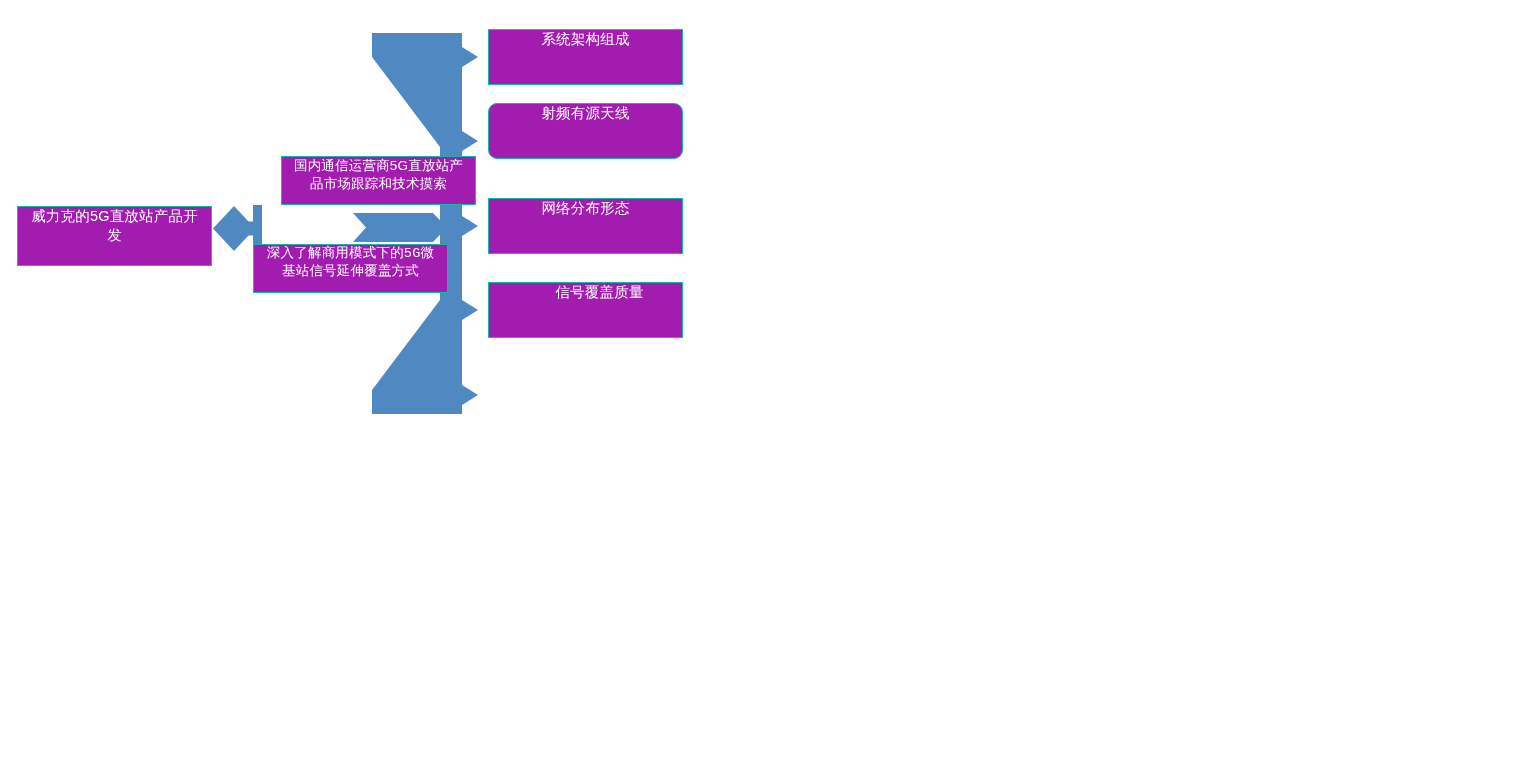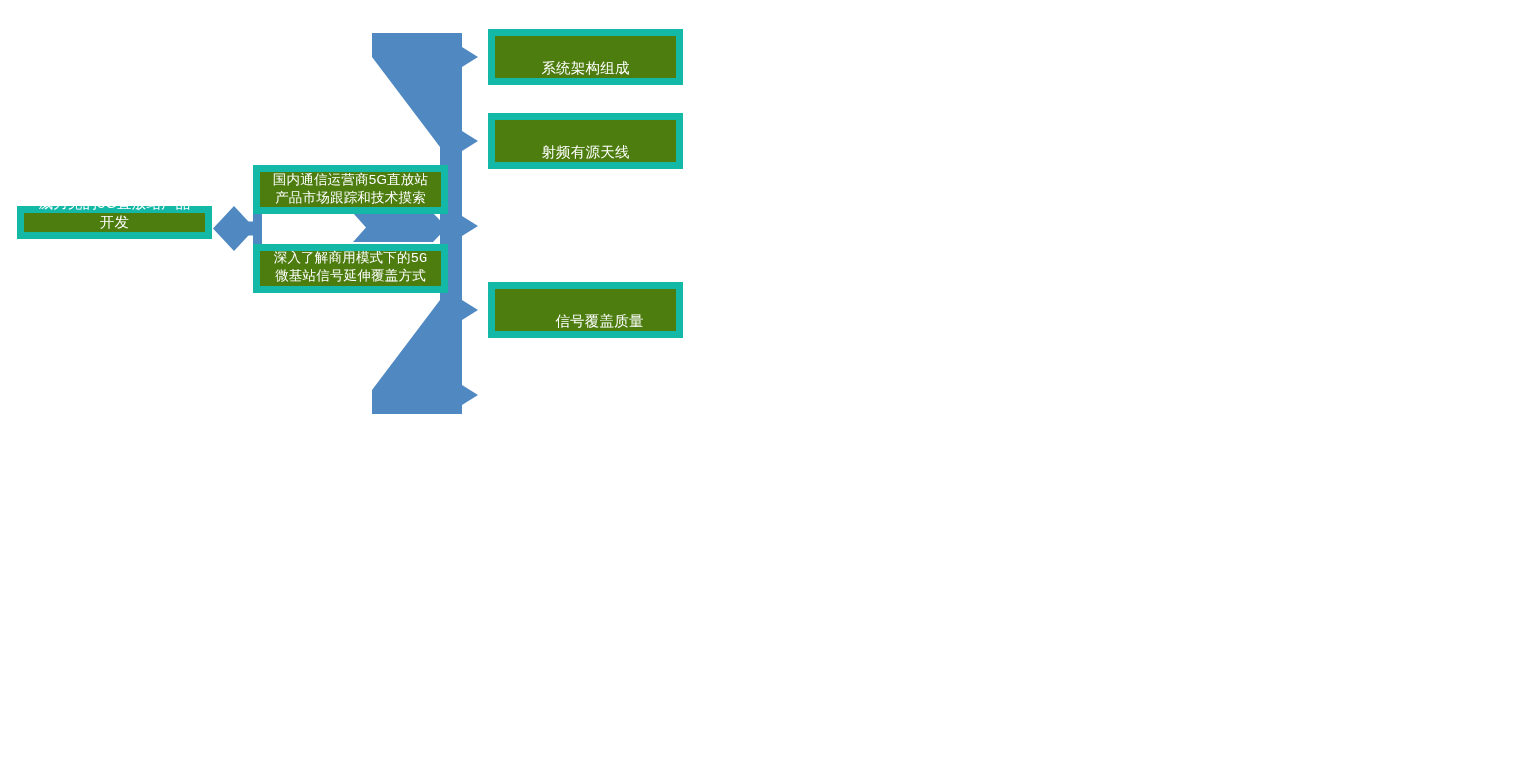--- a/index.html
+++ b/index.html
@@ -23,65 +23,65 @@
     position: absolute;
     left: 0;
     top: 0;
     width: 1521px;
     height: 776px;
     pointer-events: none;
   }
   .node-box {
     position: absolute;
     box-sizing: border-box;
-    background: #4d7c0f;
-    border: 7px solid #14b8a6;
+    background: #a21caf;
+    border: 1px solid #14b8a6;
     color: #ffffff;
     display: flex;
-    align-items: flex-end;
+    align-items: flex-start;
     justify-content: center;
     text-align: center;
     line-height: 1.32;
     letter-spacing: 0.2px;
     -webkit-font-smoothing: antialiased;
   }
   .node-label {
     display: block;
     padding: 0 10px;
     white-space: pre-line;
   }
 
   
   #node-root {
     left: 17px;
     top: 206px;
     width: 195px;
-    height: 33px;
+    height: 60px;
     font-size: 14.5px;
   }
 
   
   .node-branch {
     left: 253px;
     width: 195px;
     height: 49px;
     font-size: 13.5px;
   }
-  #node-branch-0 { top: 165px; }
+  #node-branch-0 { top: 156px; margin-left: 28px; }
   #node-branch-1 { top: 244px; font-family: Liberation Mono, monospace; }
 
   
   .node-leaf {
     left: 488px;
     width: 195px;
     height: 56px;
     font-size: 14.5px;
   }
   #node-leaf-0 { top: 29px; }
-  #node-leaf-1 { top: 113px; }
+  #node-leaf-1 { top: 103px; border-radius: 9px; }
   #node-leaf-2 { top: 198px; }
   #node-leaf-3 { top: 282px; padding-left: 28px; }
   #node-leaf-4 { top: 367px; }
 </style>
 </head>
 <body>
 
 <div id="diagram-canvas">
 
   <svg id="connector-layer" viewBox="0 0 1521 776" width="1521" height="776" aria-hidden="true">
@@ -230,19 +230,22 @@
   </div>
 
   <div class="node-box node-leaf" id="node-leaf-0">
     <span class="node-label">系统架构组成</span>
   </div>
 
   <div class="node-box node-leaf" id="node-leaf-1">
     <span class="node-label">射频有源天线</span>
   </div>
 
+  <div class="node-box node-leaf" id="node-leaf-2">
+    <span class="node-label">网络分布形态</span>
+  </div>
 
   <div class="node-box node-leaf" id="node-leaf-3">
     <span class="node-label">信号覆盖质量</span>
   </div>
 
 
 </div>
 
 </body></html>

